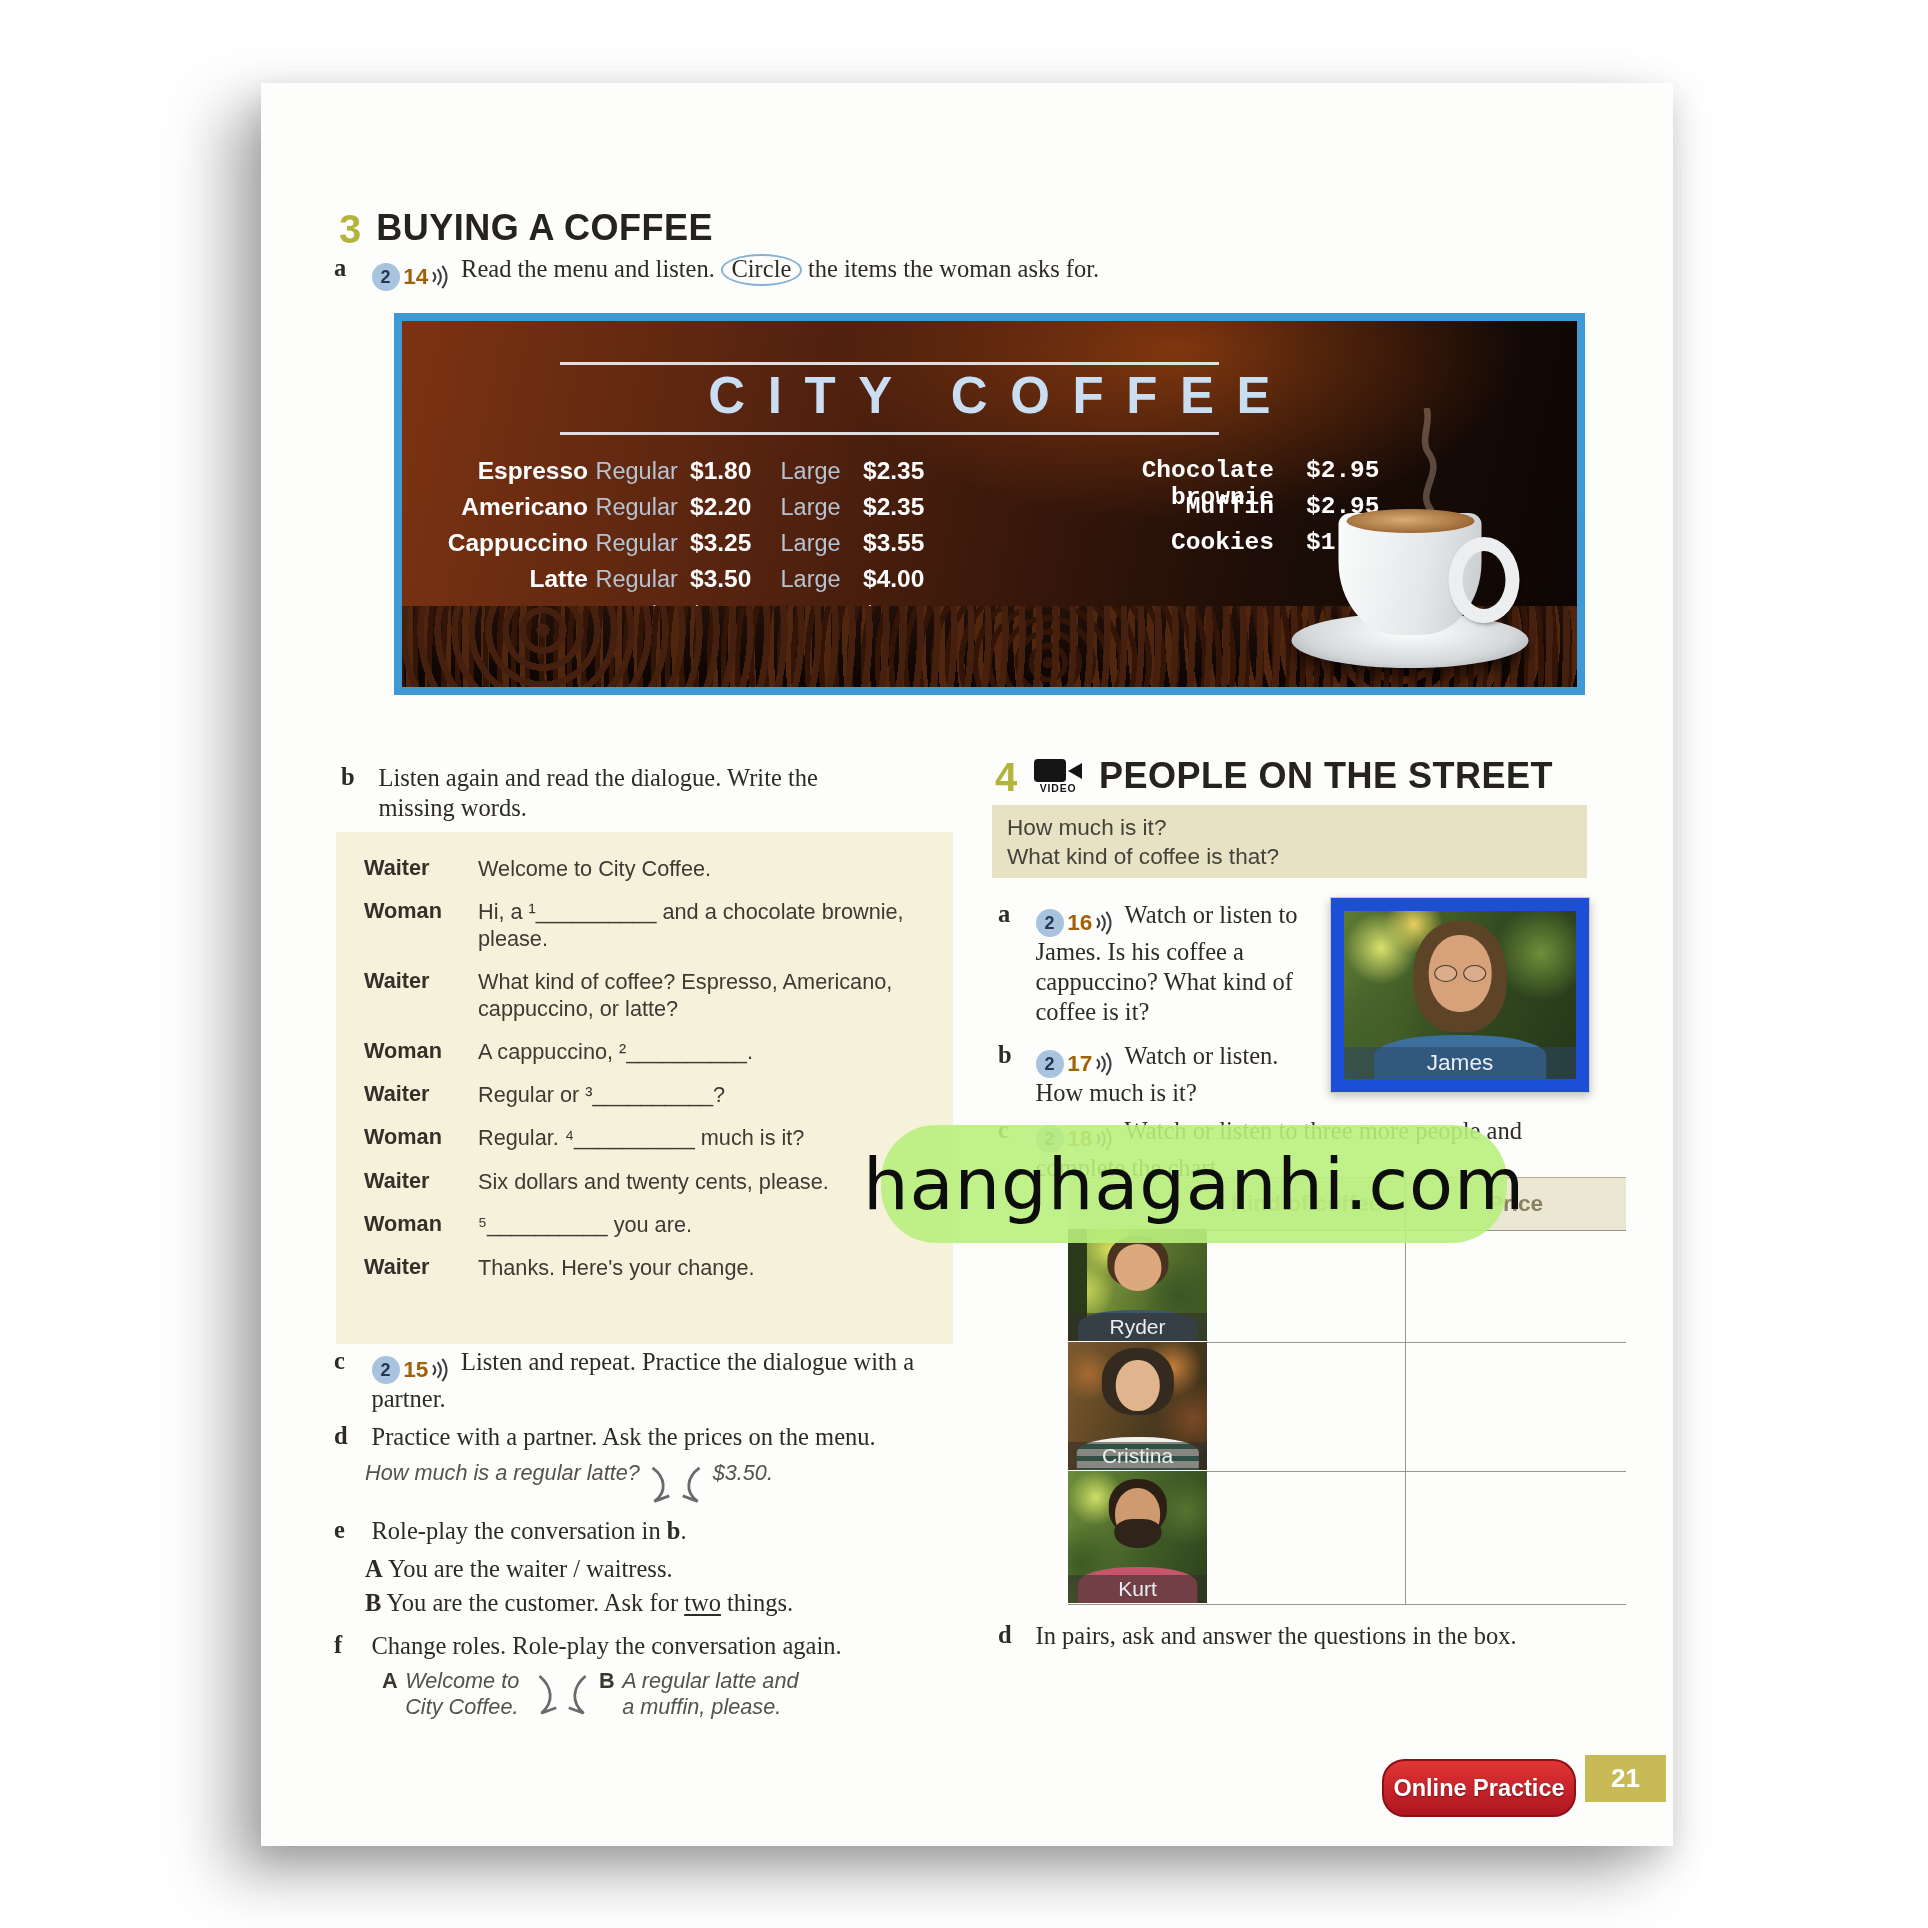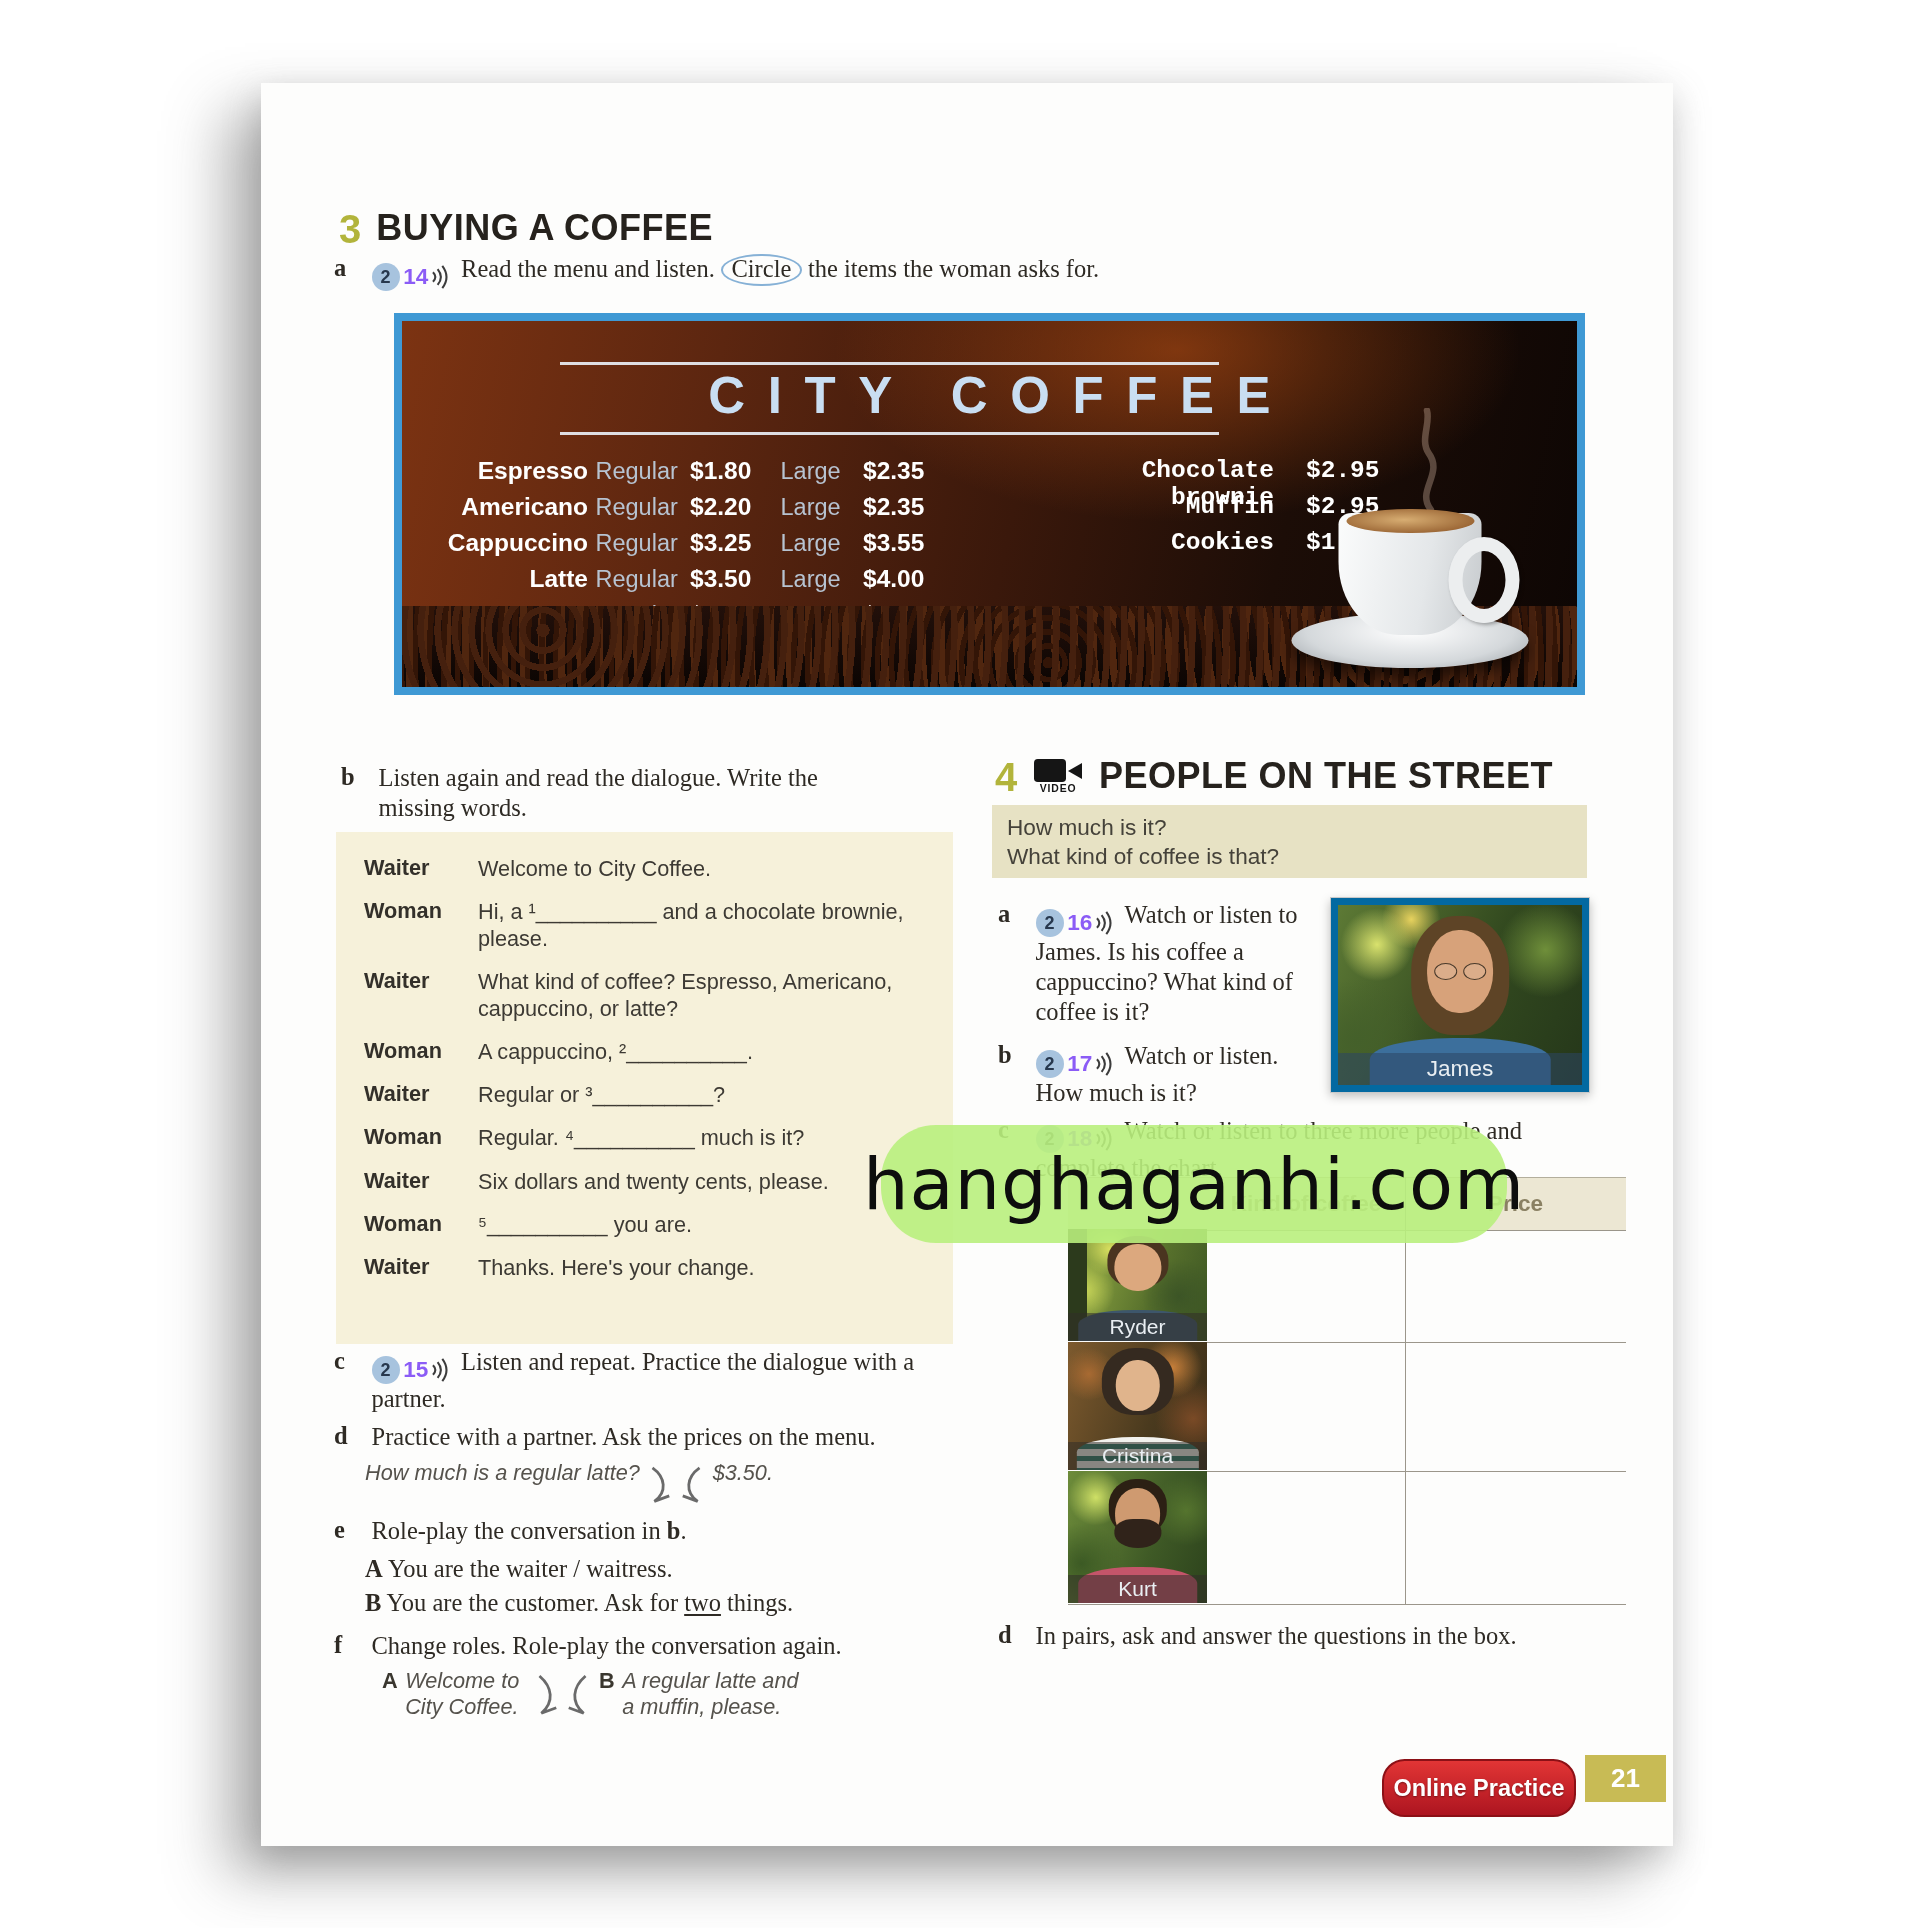--- a/index.html
+++ b/index.html
@@ -10,21 +10,21 @@
   .sheet{position:absolute;left:261px;top:83px;width:1412px;height:1763px;background:#fdfdfc;
          box-shadow:-36px 28px 56px rgba(90,90,90,.45), 0 13px 32px rgba(120,120,120,.35);}
 
   
   .ser{font-family:"Liberation Serif",serif;color:#2e2a24;font-size:24.5px;line-height:1.22;}
   .exrow{display:flex;gap:13px;}
   .lt{width:24.5px;font-family:"Liberation Serif",serif;font-weight:700;color:#2e2a24;font-size:24.5px;flex:0 0 24.5px;}
   .audio{display:inline-flex;align-items:center;vertical-align:-5.6px;margin-right:5.6px;}
   .disc{width:28px;height:28px;border-radius:50%;background:#a7c3de;color:#27384e;
         font:700 18px "Liberation Sans",sans-serif;display:inline-flex;align-items:center;justify-content:center;}
-  .track{font:700 22.6px "Liberation Sans",sans-serif;color:#8b5cf6;margin-left:3.8px;}
+  .track{font:700 22.6px "Liberation Sans",sans-serif;color:#a16207;margin-left:3.8px;}
   .waves{margin-left:1.9px;}
   .circled{display:inline-block;border:2.8px solid #86b1d6;border-radius:50%;padding:0 8.5px 1.9px 8.5px;line-height:1.05;}
   .uline{text-decoration:underline;text-underline-offset:2.8px;}
   .boldb{font-weight:700;}
 
   
   .h-row{display:flex;align-items:flex-start;gap:15px;font-weight:700;}
   .secnum{color:#b2b43b;font-size:40px;line-height:1;}
   .sectitle{color:#26221d;font-size:36px;line-height:1.05;letter-spacing:0.5px;}
   .vicam{display:inline-flex;flex-direction:column;align-items:center;margin:1.9px 1.9px 0 1.9px;}
@@ -78,22 +78,22 @@
   
   .bubrow{display:flex;align-items:flex-start;gap:5.6px;}
   .bubtxt{font:italic 21.7px "Liberation Sans",sans-serif;color:#55524c;line-height:1.2;}
   .bublabel{font:700 21.7px "Liberation Sans",sans-serif;color:#3a372f;margin-right:7.5px;}
   .tail{flex:0 0 auto;margin-top:5.6px;}
   .tail.mirror{transform:scaleX(-1);}
 
   
   .qbox{left:731px;top:722px;width:595px;height:73px;background:#e7e2c4;padding:9.4px 15px;box-sizing:border-box;
         font:22.6px "Liberation Sans",sans-serif;color:#45423a;line-height:1.25;}
-  .frame{left:1069px;top:814px;width:260px;height:196px;background:#0369a1;border:0.9px solid #c9c9c9;
-         box-shadow:0 3.8px 9.4px rgba(0,0,0,.25);padding:7px;box-sizing:border-box;}
+  .frame{left:1069px;top:814px;width:260px;height:196px;background:#1d4ed8;border:0.9px solid #c9c9c9;
+         box-shadow:0 3.8px 9.4px rgba(0,0,0,.25);padding:13px;box-sizing:border-box;}
   .photo{position:relative;width:100%;height:100%;overflow:hidden;}
   .ph-label{position:absolute;left:0;right:0;bottom:0;height:32px;display:flex;align-items:center;justify-content:center;
             color:#e9eef2;font:22.6px "Liberation Sans",sans-serif;background:rgba(44,70,100,.55);}
   .hair{position:absolute;left:50%;transform:translateX(-50%);border-radius:46% 46% 42% 42%;}
   .face{position:absolute;left:50%;transform:translateX(-50%);border-radius:48%;}
   .torso{position:absolute;left:50%;transform:translateX(-50%);bottom:0;border-radius:46% 46% 0 0;}
   .glasses{position:absolute;left:50%;transform:translateX(-50%);display:flex;gap:5.6px;}
   .glasses i{display:block;width:21px;height:15px;border:1.9px solid #48392a;border-radius:50%;background:rgba(255,255,255,.12);}
   .beard{position:absolute;left:50%;transform:translateX(-50%);border-radius:40% 40% 50% 50%;}
 

